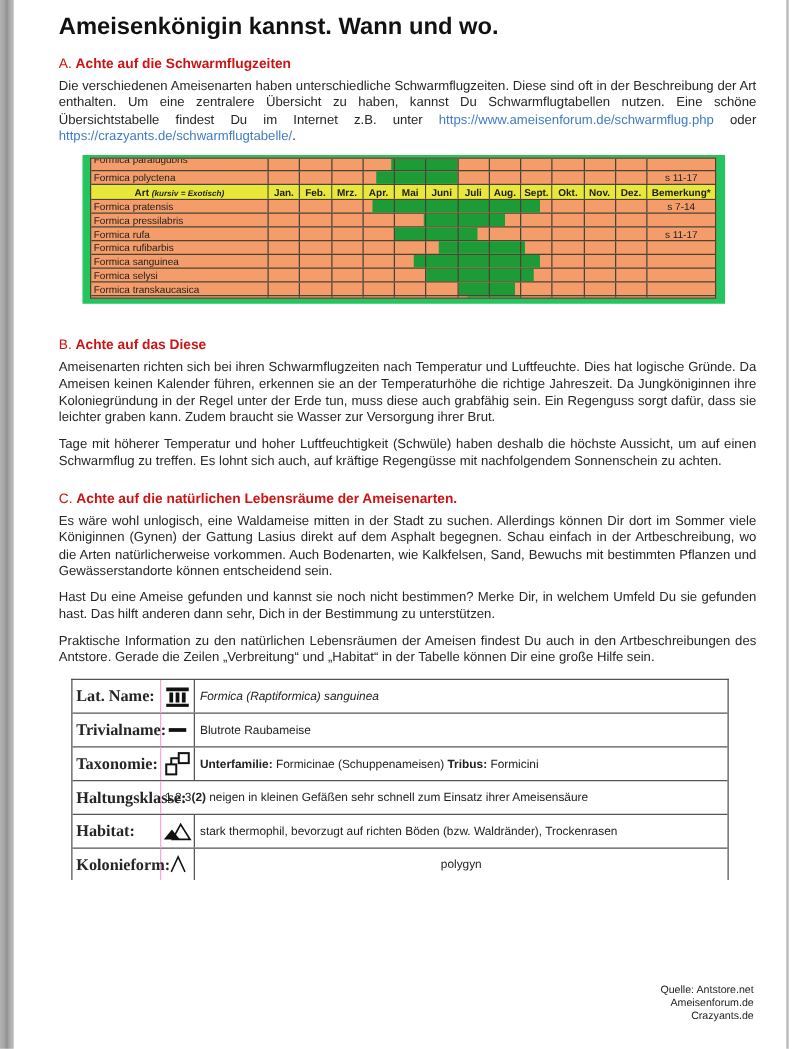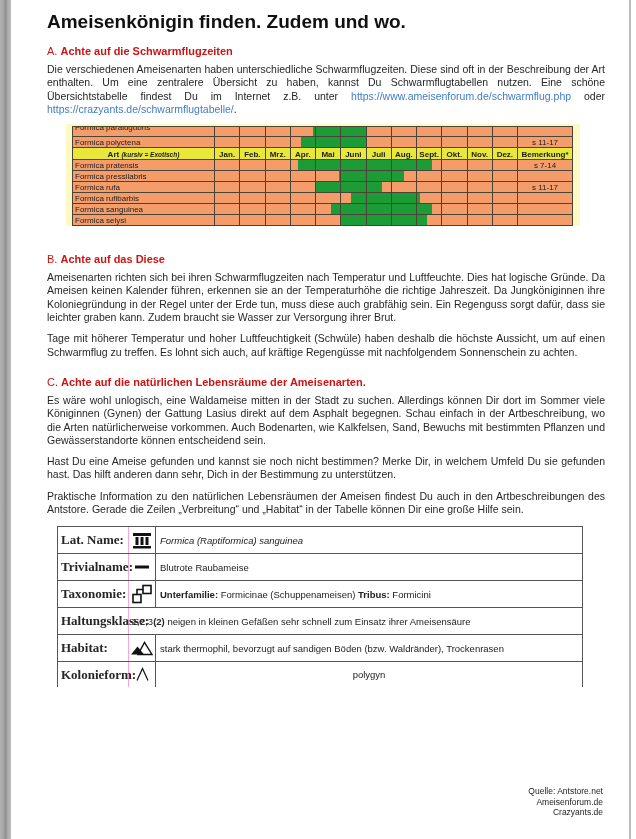--- a/index.html
+++ b/index.html
@@ -16,21 +16,21 @@
   h1{font-size:19px;line-height:22px;margin:0 0 12px 0;color:#111;letter-spacing:0px;}
   .sec-heading{font-size:11px;line-height:13px;margin:0 0 5px 0;color:#cc1414;}
   .sec-heading .pfx{font-weight:normal;}
   .sec-heading .ttl{font-weight:bold;}
   p.body{width:558px;font-size:10.5px;line-height:13.3px;text-align:justify;margin:0 0 8px 0;}
   a.doclink{color:#3f7cc4;text-decoration:none;}
   .gap-b{margin-top:27px;}
   .gap-c{margin-top:17px;}
 
   
-  .table-wrap{width:514px;height:102px;margin:2px 0 11px 19px;background:#fef9c3;position:relative;overflow:hidden;}
+  .table-wrap{width:514px;height:119px;margin:2px 0 11px 19px;background:#22c55e;position:relative;overflow:hidden;}
   .stable{position:absolute;left:6px;top:2px;width:501px;height:113px;background:#f49d6b;
     border:1px solid #4a4436;box-sizing:border-box;overflow:hidden;font-size:8px;color:#1c1c1c;}
   .srow{position:relative;box-sizing:border-box;border-bottom:1px solid #4a4436;}
   .srow:last-child{border-bottom:none;}
   .sbar{position:absolute;top:0;bottom:0;background:#1d9b36;}
   .scells{position:absolute;inset:0;display:flex;}
   .scell{box-sizing:border-box;border-right:1px solid #4a4436;height:100%;overflow:hidden;white-space:nowrap;}
   .scell:last-child{border-right:none;}
   .c-name{width:142px;padding:1px 0 0 2px;}
   .c-month{width:25.25px;}
@@ -56,21 +56,21 @@
   svg{display:block;}
 </style>
 </head>
 <body>
 
 <div class="left-strip"></div>
 <div class="right-line"></div>
 
 <div class="content">
 
-  <h1>Ameisenkönigin finden. Zudem und wo.</h1>
+  <h1>Ameisenkönigin kannst. Wann und wo.</h1>
 
   <div class="sec-heading">
     <span class="pfx">A. </span><span class="ttl">Achte auf die Schwarmflugzeiten</span>
   </div>
 
   <p class="body"><span>Die verschiedenen Ameisenarten haben unterschiedliche Schwarmflugzeiten. Diese sind oft in der Beschreibung der Art enthalten. Um eine zentralere Übersicht zu haben, kannst Du Schwarmflugtabellen nutzen. Eine schöne Übersichtstabelle findest Du im Internet z.B. unter </span><a class="doclink" href="#">https://www.ameisenforum.de/schwarmflug.php</a><span> oder </span><a class="doclink" href="#">https://crazyants.de/schwarmflugtabelle/</a><span>.</span></p>
 
   <div class="table-wrap">
     <div class="stable">
         <div class="srow clip-top" style="height: 10px;">
@@ -339,21 +339,21 @@
         <div class="itext"><span>1,2,3</span><span class="seg-b">(2)</span><span> neigen in kleinen Gefäßen sehr schnell zum Einsatz ihrer Ameisensäure</span></div>
       </div>
       <div class="irow">
         <div class="ilabel">Habitat:</div>
         <div class="iicon">
           <svg width="24" height="15" viewBox="0 0 24 15">
             <polygon points="8,13.5 14.5,1.5 22,13.5" fill="#fff" stroke="#111" stroke-width="1.4"></polygon>
             <polygon points="1,13.5 7.5,5.5 14,13.5" fill="#111"></polygon>
           </svg>
         </div>
-        <div class="itext"><span>stark thermophil, bevorzugt auf sandigen Böden (bzw. Waldränder), Trockenrasen</span></div>
+        <div class="itext"><span>stark thermophil, bevorzugt auf richten Böden (bzw. Waldränder), Trockenrasen</span></div>
       </div>
       <div class="irow">
         <div class="ilabel">Kolonieform:</div>
         <div class="iicon">
           <svg width="15" height="15" viewBox="0 0 15 15" fill="none" stroke="#111" stroke-width="1.2">
             <polyline points="2,13.5 7.5,1.5 13,13.5"></polyline>
           </svg>
         </div>
         <div class="itext"><span>polygyn</span></div>
       </div>

